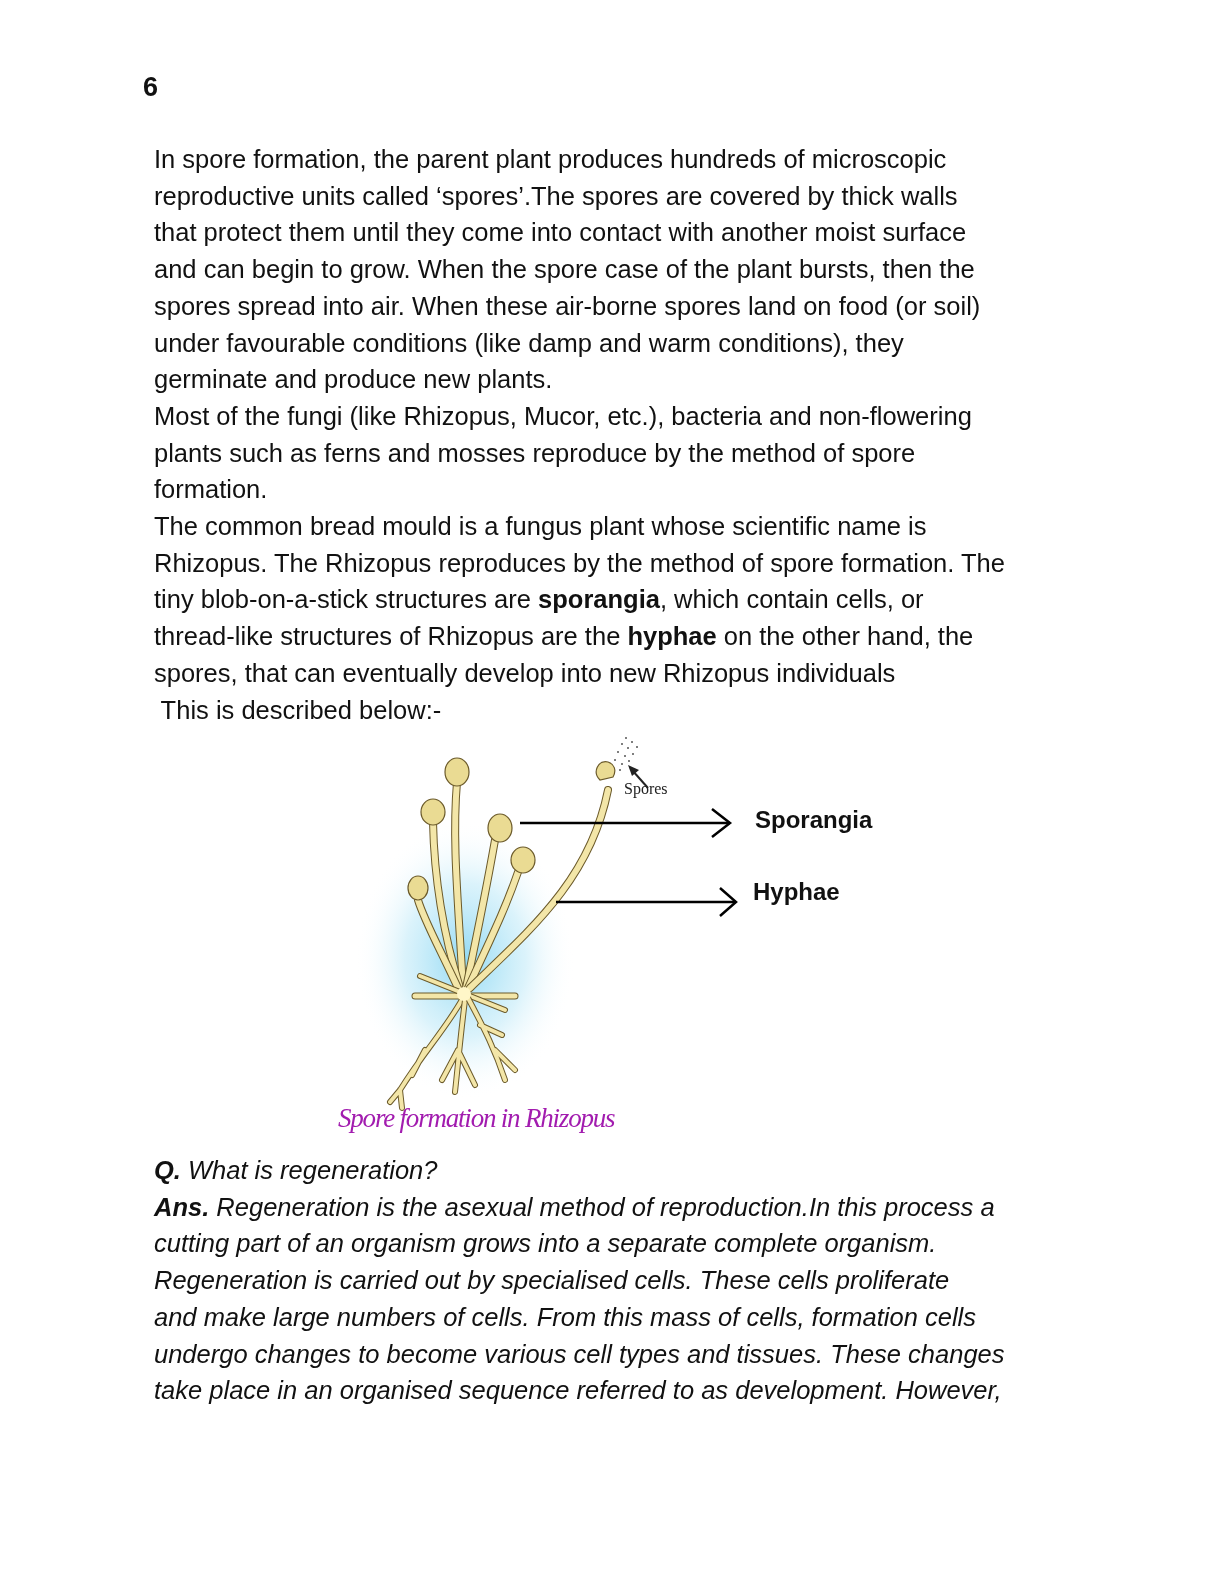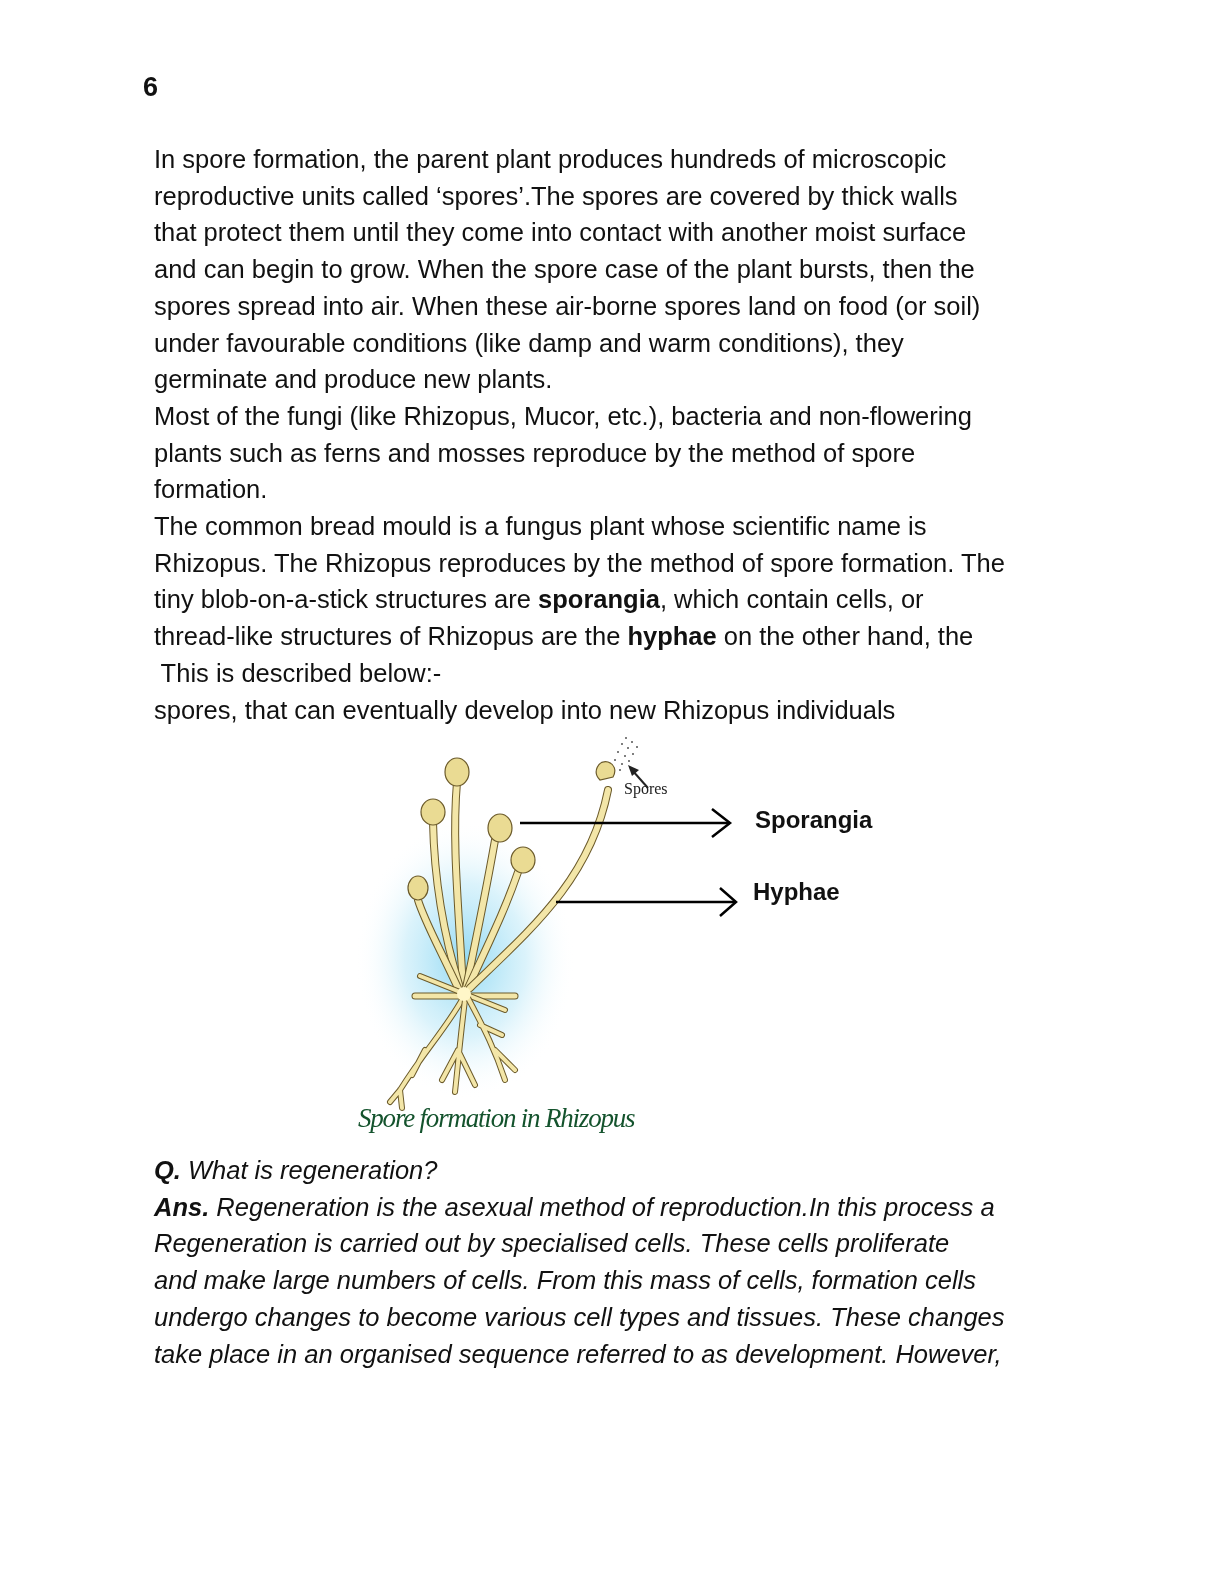--- a/index.html
+++ b/index.html
@@ -4,21 +4,21 @@
 <style>
   html, body { margin: 0; padding: 0; background: #ffffff; }
   body { width: 1224px; height: 1584px; position: relative; overflow: hidden; font-family: "Liberation Sans", sans-serif; color: #111; }
   .page-num { position: absolute; left: 143px; top: 72px; font-size: 27px; font-weight: bold; }
   .text-block { position: absolute; left: 143px; width: 960px; font-size: 25.5px; line-height: 36.7px; margin-left: 11px; }
   .line { white-space: nowrap; display: block; }
   .b { font-weight: bold; }
   .figure { position: absolute; left: 330px; top: 730px; width: 600px; height: 420px; }
   .fig-label { position: absolute; font-weight: bold; font-size: 24px; font-family: "Liberation Sans", sans-serif; }
   .spores-label { position: absolute; font-family: "Liberation Serif", serif; font-size: 16px; color: #222; }
-  .caption { position: absolute; left: 8px; top: 373px; font-family: "Liberation Serif", serif; font-style: italic; font-size: 27px; letter-spacing: -1.2px; color: #14532d; margin-left: 20px; }
+  .caption { position: absolute; left: 8px; top: 373px; font-family: "Liberation Serif", serif; font-style: italic; font-size: 27px; letter-spacing: -1.2px; color: #a21caf; }
 </style>
 </head>
 <body>
 
 <div class="page-num">6</div>
 
 <div class="text-block" style="top:141px;">
   <span class="line">In spore formation, the parent plant produces hundreds of microscopic</span>
   <span class="line">reproductive units called ‘spores’.The spores are covered by thick walls</span>
   <span class="line">that protect them until they come into contact with another moist surface</span>
@@ -26,22 +26,22 @@
   <span class="line">spores spread into air. When these air-borne spores land on food (or soil)</span>
   <span class="line">under favourable conditions (like damp and warm conditions), they</span>
   <span class="line">germinate and produce new plants.</span>
   <span class="line">Most of the fungi (like Rhizopus, Mucor, etc.), bacteria and non-flowering</span>
   <span class="line">plants such as ferns and mosses reproduce by the method of spore</span>
   <span class="line">formation.</span>
   <span class="line">The common bread mould is a fungus plant whose scientific name is</span>
   <span class="line">Rhizopus. The Rhizopus reproduces by the method of spore formation. The</span>
   <span class="line"><span>tiny blob-on-a-stick structures are </span><span class="b">sporangia</span><span>, which contain cells, or</span></span>
   <span class="line"><span>thread-like structures of Rhizopus are the </span><span class="b">hyphae</span><span> on the other hand, the</span></span>
+  <span class="line">spores, that can eventually develop into new Rhizopus individuals</span>
   <span class="line" style="white-space:pre;"> This is described below:-</span>
-  <span class="line">spores, that can eventually develop into new Rhizopus individuals</span>
 </div>
 
 <div class="figure">
   <svg width="600" height="420" viewBox="0 0 600 420">
     <defs>
       <radialGradient id="glow" cx="0.5" cy="0.5" r="0.5">
         <stop offset="0" stop-color="#7fd3f2" stop-opacity="0.85"></stop>
         <stop offset="0.55" stop-color="#bde9f8" stop-opacity="0.55"></stop>
         <stop offset="1" stop-color="#ffffff" stop-opacity="0"></stop>
       </radialGradient>
@@ -120,17 +120,18 @@
   </svg>
   <div class="spores-label" style="left:294px; top:50px;">Spores</div>
   <div class="fig-label" style="left:425px; top:76px;">Sporangia</div>
   <div class="fig-label" style="left:423px; top:148px;">Hyphae</div>
   <div class="caption">Spore formation in Rhizopus</div>
 </div>
 
 <div class="text-block" style="top:1152px;font-style:italic;">
   <span class="line"><span class="b">Q.</span><span> What is regeneration?</span></span>
   <span class="line"><span class="b">Ans.</span><span> Regeneration is the asexual method of reproduction.In this process a</span></span>
+  <span class="line">cutting part of an organism grows into a separate complete organism.</span>
   <span class="line">Regeneration is carried out by specialised cells. These cells proliferate</span>
   <span class="line">and make large numbers of cells. From this mass of cells, formation cells</span>
   <span class="line">undergo changes to become various cell types and tissues. These changes</span>
   <span class="line">take place in an organised sequence referred to as development. However,</span>
 </div>
 
 </body></html>

